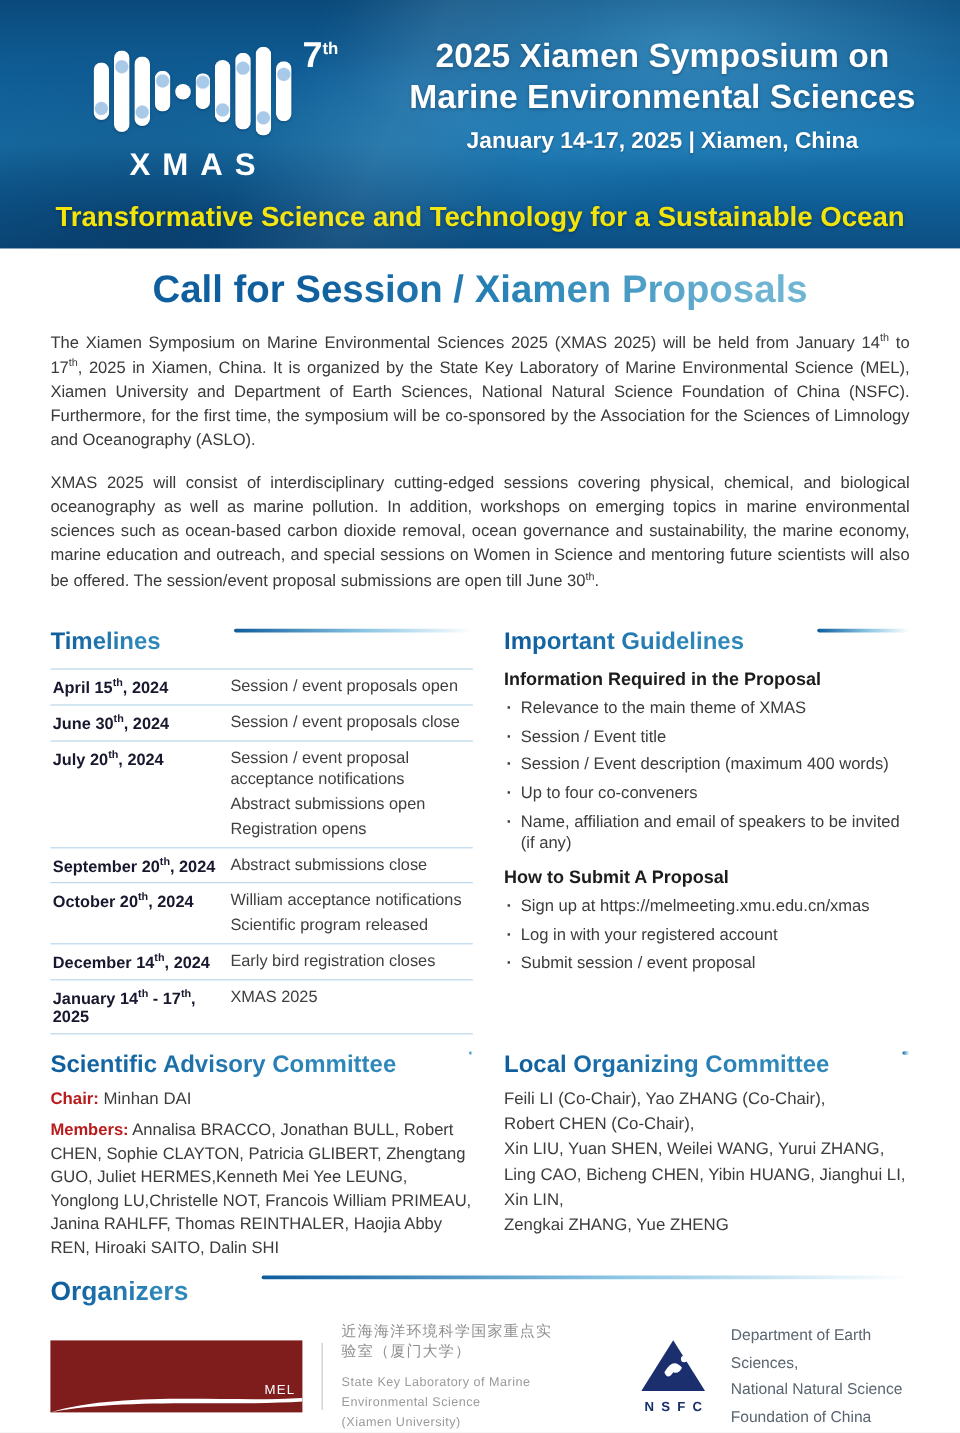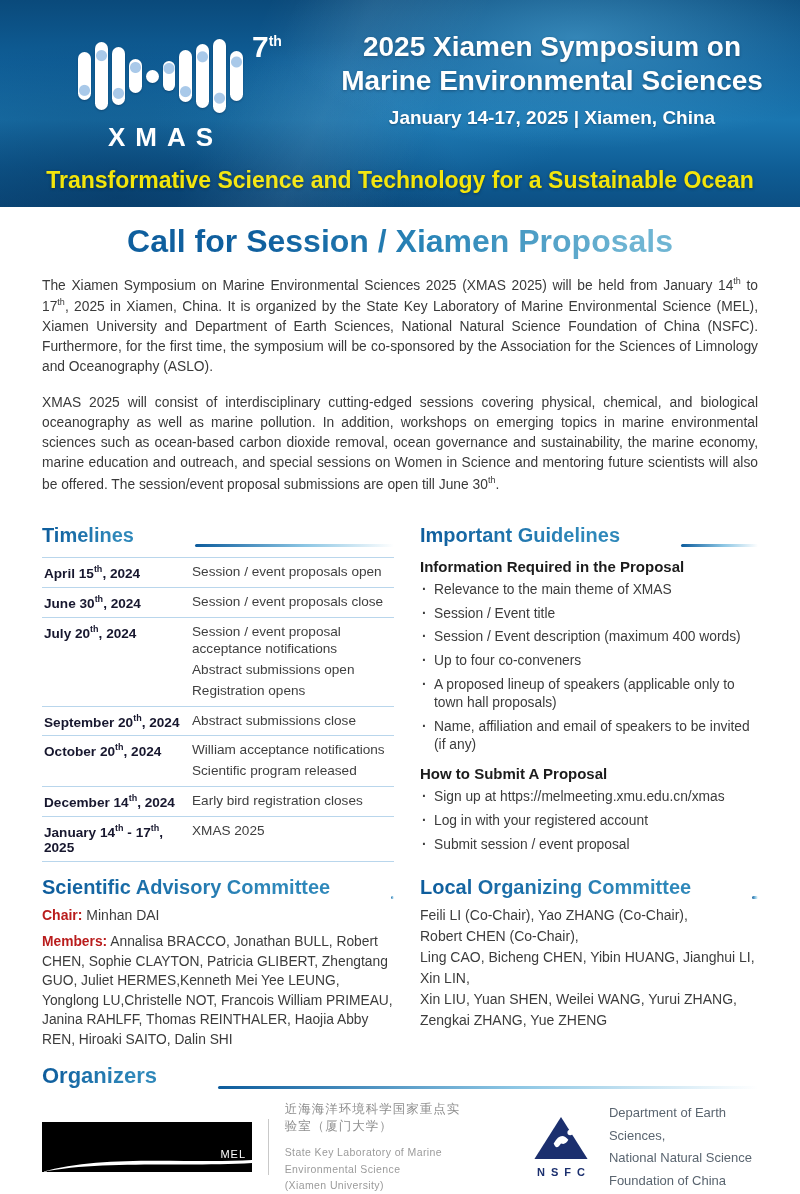--- a/index.html
+++ b/index.html
@@ -43,21 +43,21 @@
   .main-heading { margin:16px 0 6px; text-align:center; font-size:32px; font-weight:bold;
     background:linear-gradient(90deg,#0f5f9e 30%, #2b86b8 55%, #6fb5d3 82%);
     -webkit-background-clip:text; background-clip:text; color:transparent; }
   .intro p { font-size:13.8px; line-height:1.47; color:#3a3a3a; margin:15px 0; text-align:justify; }
   .intro sup, .tl-date sup { font-size:9px; }
 
   .cols { display:flex; gap:26px; }
   .col-left { width:352px; flex-shrink:0; }
   .col-right { flex:1; min-width:0; }
 
-  .sec-head { display:flex; align-items:flex-end; margin:14px 0 6px;gap:47px; }
+  .sec-head { display:flex; align-items:flex-start; margin:14px 0 6px;gap:47px; }
   .sec-head .sec-title { font-size:20px; font-weight:bold; white-space:nowrap;
     background:linear-gradient(90deg,#0d5c9c, #2f88ba 80%);
     -webkit-background-clip:text; background-clip:text; color:transparent; }
   .sec-line { flex:1; height:3px; margin-left:14px; border-radius:2px;
     background:linear-gradient(90deg,#0d5c9c, #8cc6e4 55%, rgba(255,255,255,0)); }
   .sec-head.big .sec-title { font-size:22px; }
 
   
   .timeline { margin-top:10px; border-top:1px solid #b9d6ec; font-size:13.6px; }
   .tl-row { display:flex; border-bottom:1px solid #b9d6ec; padding:4px 0; }
@@ -71,21 +71,21 @@
   .bullet::before { content:"\00B7"; position:absolute; left:2px; top:0; font-weight:bold; color:#3c3c3c; }
 
   
   .chair-line { margin:8px 0 9px; font-size:14px; color:#3c3c3c; }
   .lbl { font-weight:bold; color:#b91c1c; }
   .members { font-size:13.8px; line-height:1.42; color:#3c3c3c; text-align:left; }
   .loc-lines div { font-size:14px; line-height:1.5; color:#3c3c3c; }
 
   
   .org-row { display:flex; align-items:center; margin:12px 0 4px; }
-  .mel-logo { width:210px; height:50px; background:#000000; position:relative; flex-shrink:0; }
+  .mel-logo { width:210px; height:60px; background:#7f1d1d; position:relative; flex-shrink:0; }
   .mel-logo svg { position:absolute; left:0; bottom:0; }
   .mel-label { position:absolute; right:6px; bottom:12px; color:#fff; font-size:11px; letter-spacing:1px; }
   .org-divider { width:1px; height:56px; background:#c9c9c9; margin:0 16px; }
   .mel-cn { font-size:12.5px; color:#8f8f8f; margin-bottom:9px; letter-spacing:1px; }
   .mel-en { font-size:10.5px; color:#9b9b9b; letter-spacing:.4px; line-height:1.55; }
   .nsfc-block { display:flex; align-items:center; margin-left:58px; }
   .nsfc-logo { text-align:center; }
   .nsfc-letters { font-size:11px; font-weight:bold; color:#1b2f6e; letter-spacing:6px; text-indent:6px; margin-top:2px; }
   .nsfc-text { margin-left:18px; font-size:13px; color:#5a6570; line-height:1.75; }
 </style>
@@ -186,21 +186,20 @@
         <div class="sec-head">
           <span class="sec-title">Important Guidelines</span>
           <span class="sec-line"></span>
         </div>
         <div id="guideline-sections">
             <div class="sub-head">Information Required in the Proposal</div>
             <div class="bullet">Relevance to the main theme of XMAS</div>
             <div class="bullet">Session / Event title</div>
             <div class="bullet">Session / Event description (maximum 400 words)</div>
             <div class="bullet">Up to four co-conveners</div>
-            <div class="bullet">A proposed lineup of speakers (applicable only to town hall proposals)</div>
             <div class="bullet">Name, affiliation and email of speakers to be invited (if any)</div>
             <div class="sub-head">How to Submit A Proposal</div>
             <div class="bullet">Sign up at https://melmeeting.xmu.edu.cn/xmas</div>
             <div class="bullet">Log in with your registered account</div>
             <div class="bullet">Submit session / event proposal</div>
           </div>
       </div>
     </div>
 
     <div class="cols">
@@ -220,22 +219,22 @@
       </div>
 
       <div class="col-right">
         <div class="sec-head">
           <span class="sec-title">Local Organizing Committee</span>
           <span class="sec-line"></span>
         </div>
         <div class="loc-lines" id="local-lines">
             <div>Feili LI (Co-Chair), Yao ZHANG (Co-Chair),</div>
             <div>Robert CHEN (Co-Chair),</div>
+            <div>Xin LIU, Yuan SHEN, Weilei WANG, Yurui ZHANG,</div>
             <div>Ling CAO, Bicheng CHEN, Yibin HUANG, Jianghui LI, Xin LIN,</div>
-            <div>Xin LIU, Yuan SHEN, Weilei WANG, Yurui ZHANG,</div>
             <div>Zengkai ZHANG, Yue ZHENG</div>
           </div>
       </div>
     </div>
 
     <div>
       <div class="sec-head big">
         <span class="sec-title">Organizers</span>
         <span class="sec-line"></span>
       </div>

